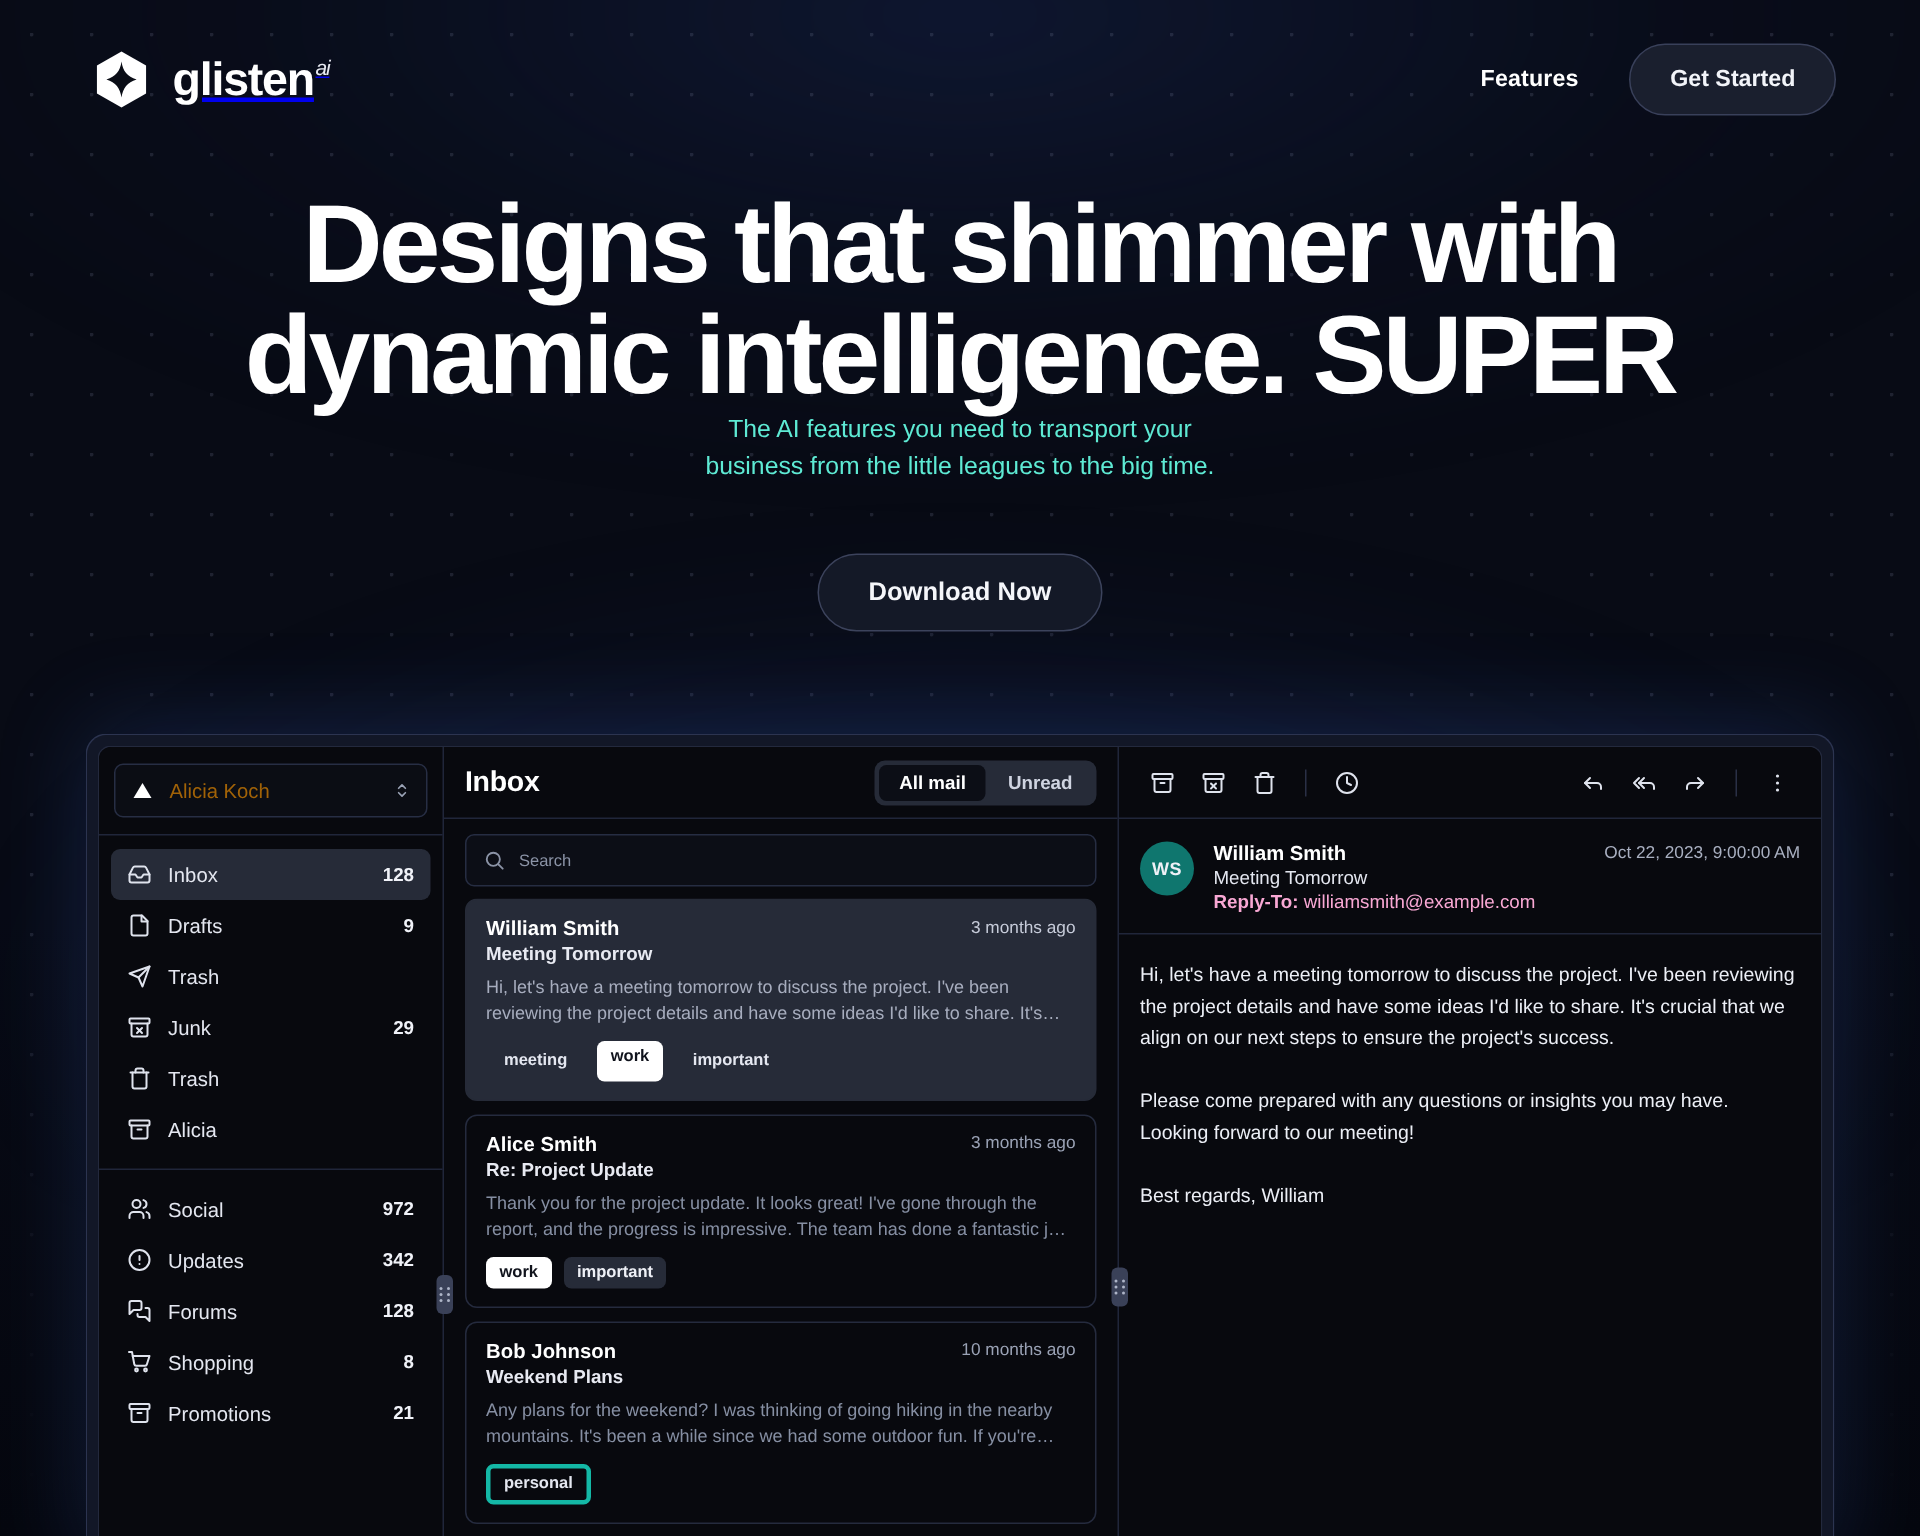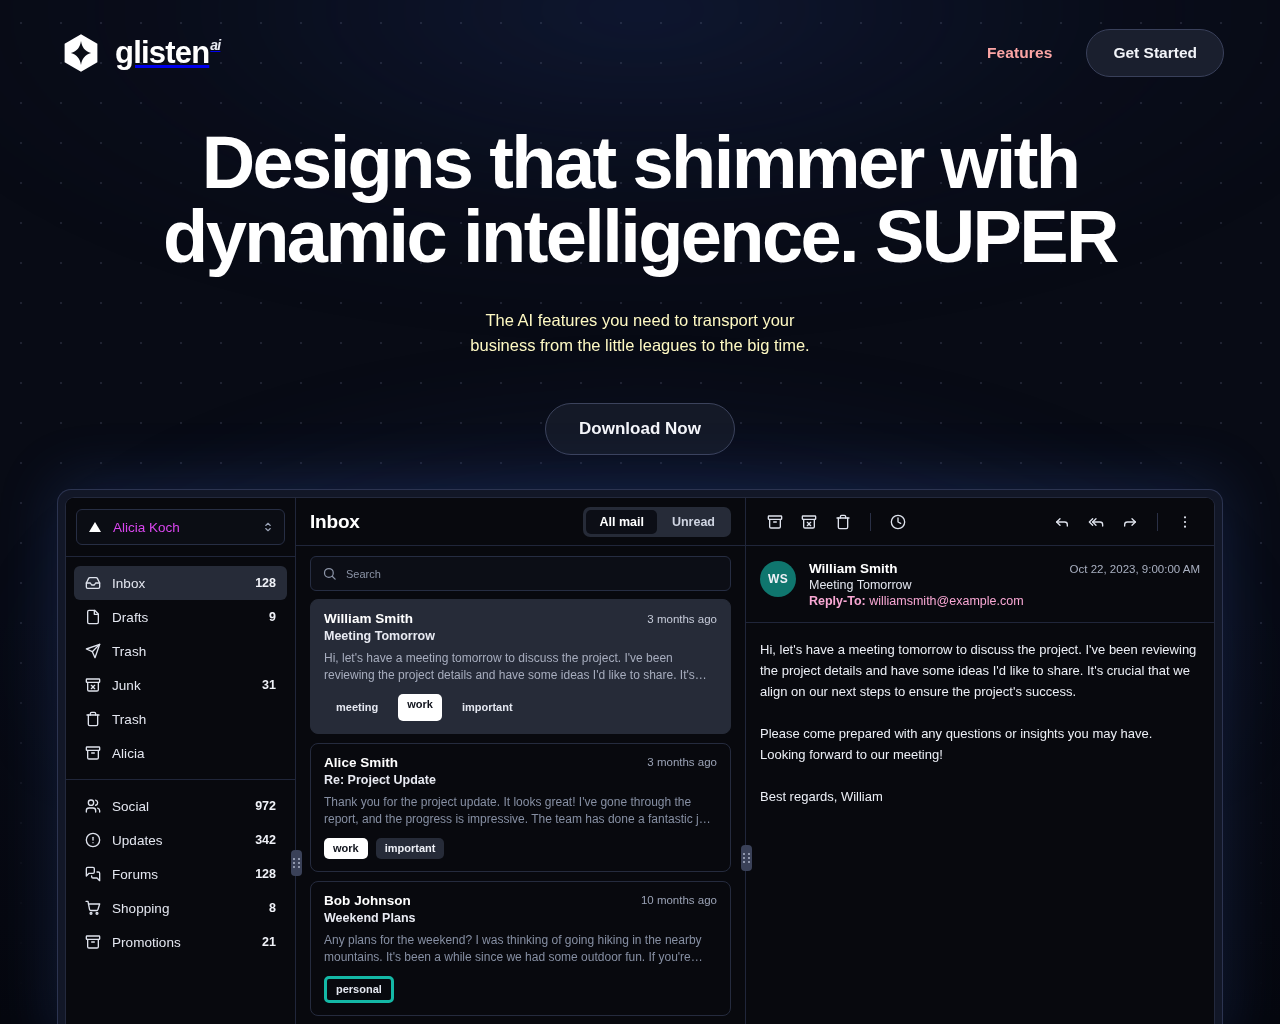--- a/index.html
+++ b/index.html
@@ -41,39 +41,39 @@
     position:absolute; top:0; left:0; right:0; height:106px;
     display:flex; align-items:center; justify-content:space-between;
     padding:0 56px 0 60px; z-index:6;
   }
   .brand { display:flex; align-items:center; gap:13px; }
   .brand-mark { width:42px; height:42px; display:block; }
   .brand-text {
     font-size:31px; font-weight:700; color:#fff; letter-spacing:-0.8px;
     display:flex; align-items:flex-start;
   }
-  .brand-sup { font-size:14px; font-style:italic; font-weight:700; color:#e8eaf2; margin-top:2px; margin-left:1px; }
+  .brand-sup { font-size:14px; font-style:italic; font-weight:400; color:#e8eaf2; margin-top:2px; margin-left:1px; }
   .nav-right { display:flex; align-items:center; gap:34px; }
-  .nav-link { font-size:15.5px; font-weight:700; color:#fca5a5; text-decoration:none; letter-spacing:0.1px; }
+  .nav-link { font-size:15.5px; font-weight:700; color:#ffffff; text-decoration:none; letter-spacing:0.1px; }
   .btn-get-started {
     background:#1a1f2e; color:#f2f4f9;
     border:1px solid #39405a;
     font-size:15.5px; font-weight:700;
     padding:14px 26px; border-radius:999px;
     font-family:inherit; cursor:pointer;
   }
 
   
   .hero { position:absolute; top:126px; left:0; right:0; text-align:center; z-index:5; }
   .hero-title {
     font-size:74px; line-height:1.0; font-weight:700; color:#ffffff;
     letter-spacing:-2.6px; padding:0 90px;
   }
   .hero-sub {
-    margin-top:34px; font-size:16.5px; line-height:1.5; color:#fef9c3;
+    font-size:16.5px; line-height:1.5; color:#5eead4;
     max-width:360px; margin-left:auto; margin-right:auto;
   }
   .btn-download {
     margin-top:45px;
     background:#141927; color:#f5f6fa;
     border:1px solid #3c435c;
     font-size:17px; font-weight:600;
     padding:15px 33px; border-radius:999px;
     font-family:inherit; cursor:pointer;
   }
@@ -108,21 +108,21 @@
     border-right:1px solid #20263a;
     display:flex; flex-direction:column;
   }
   .acct-wrap { padding:11px 10px; border-bottom:1px solid #20263a; }
   .acct-select {
     display:flex; align-items:center; gap:10px;
     height:36px; padding:0 10px;
     background:#0b0d14; border:1px solid #272e44; border-radius:6px;
     cursor:pointer;
   }
-  .acct-name { flex:1; font-size:13.5px; color:#d946ef; font-weight:400; }
+  .acct-name { flex:1; font-size:13.5px; color:#a16207; font-weight:400; }
   .nav-group { padding:9px 8px; }
   .nav-group + .nav-group { border-top:1px solid #20263a; }
   .nav-item {
     display:flex; align-items:center; gap:11px;
     height:34px; padding:0 11px; border-radius:6px;
     cursor:pointer; color:#e4e7f0;
   }
   .nav-item.active { background:#262b38; }
   .nav-item .lbl { flex:1; font-size:13.5px; font-weight:500; letter-spacing:0.05px; }
   .nav-item .cnt { font-size:12.5px; font-weight:700; color:#f0f2f8; }
@@ -310,21 +310,21 @@
           <div class="nav-item">
             <span>
               <svg class="icon" viewBox="0 0 24 24" fill="none" stroke="currentColor" stroke-width="2" stroke-linecap="round" stroke-linejoin="round">
                   <rect x="2" y="3" width="20" height="5" rx="1"></rect>
                   <path d="M4 8v11a2 2 0 0 0 2 2h12a2 2 0 0 0 2-2V8"></path>
                   <path d="M9.5 12.5 14.5 17.5"></path>
                   <path d="M14.5 12.5 9.5 17.5"></path>
                 </svg>
             </span>
             <span class="lbl">Junk</span>
-            <span class="cnt">31</span>
+            <span class="cnt">29</span>
           </div>
           <div class="nav-item">
             <span>
               <svg class="icon" viewBox="0 0 24 24" fill="none" stroke="currentColor" stroke-width="2" stroke-linecap="round" stroke-linejoin="round">
                   <path d="M3 6h18"></path>
                   <path d="M19 6v14a2 2 0 0 1-2 2H7a2 2 0 0 1-2-2V6"></path>
                   <path d="M8 6V4a2 2 0 0 1 2-2h4a2 2 0 0 1 2 2v2"></path>
                 </svg>
             </span>
             <span class="lbl">Trash</span>

